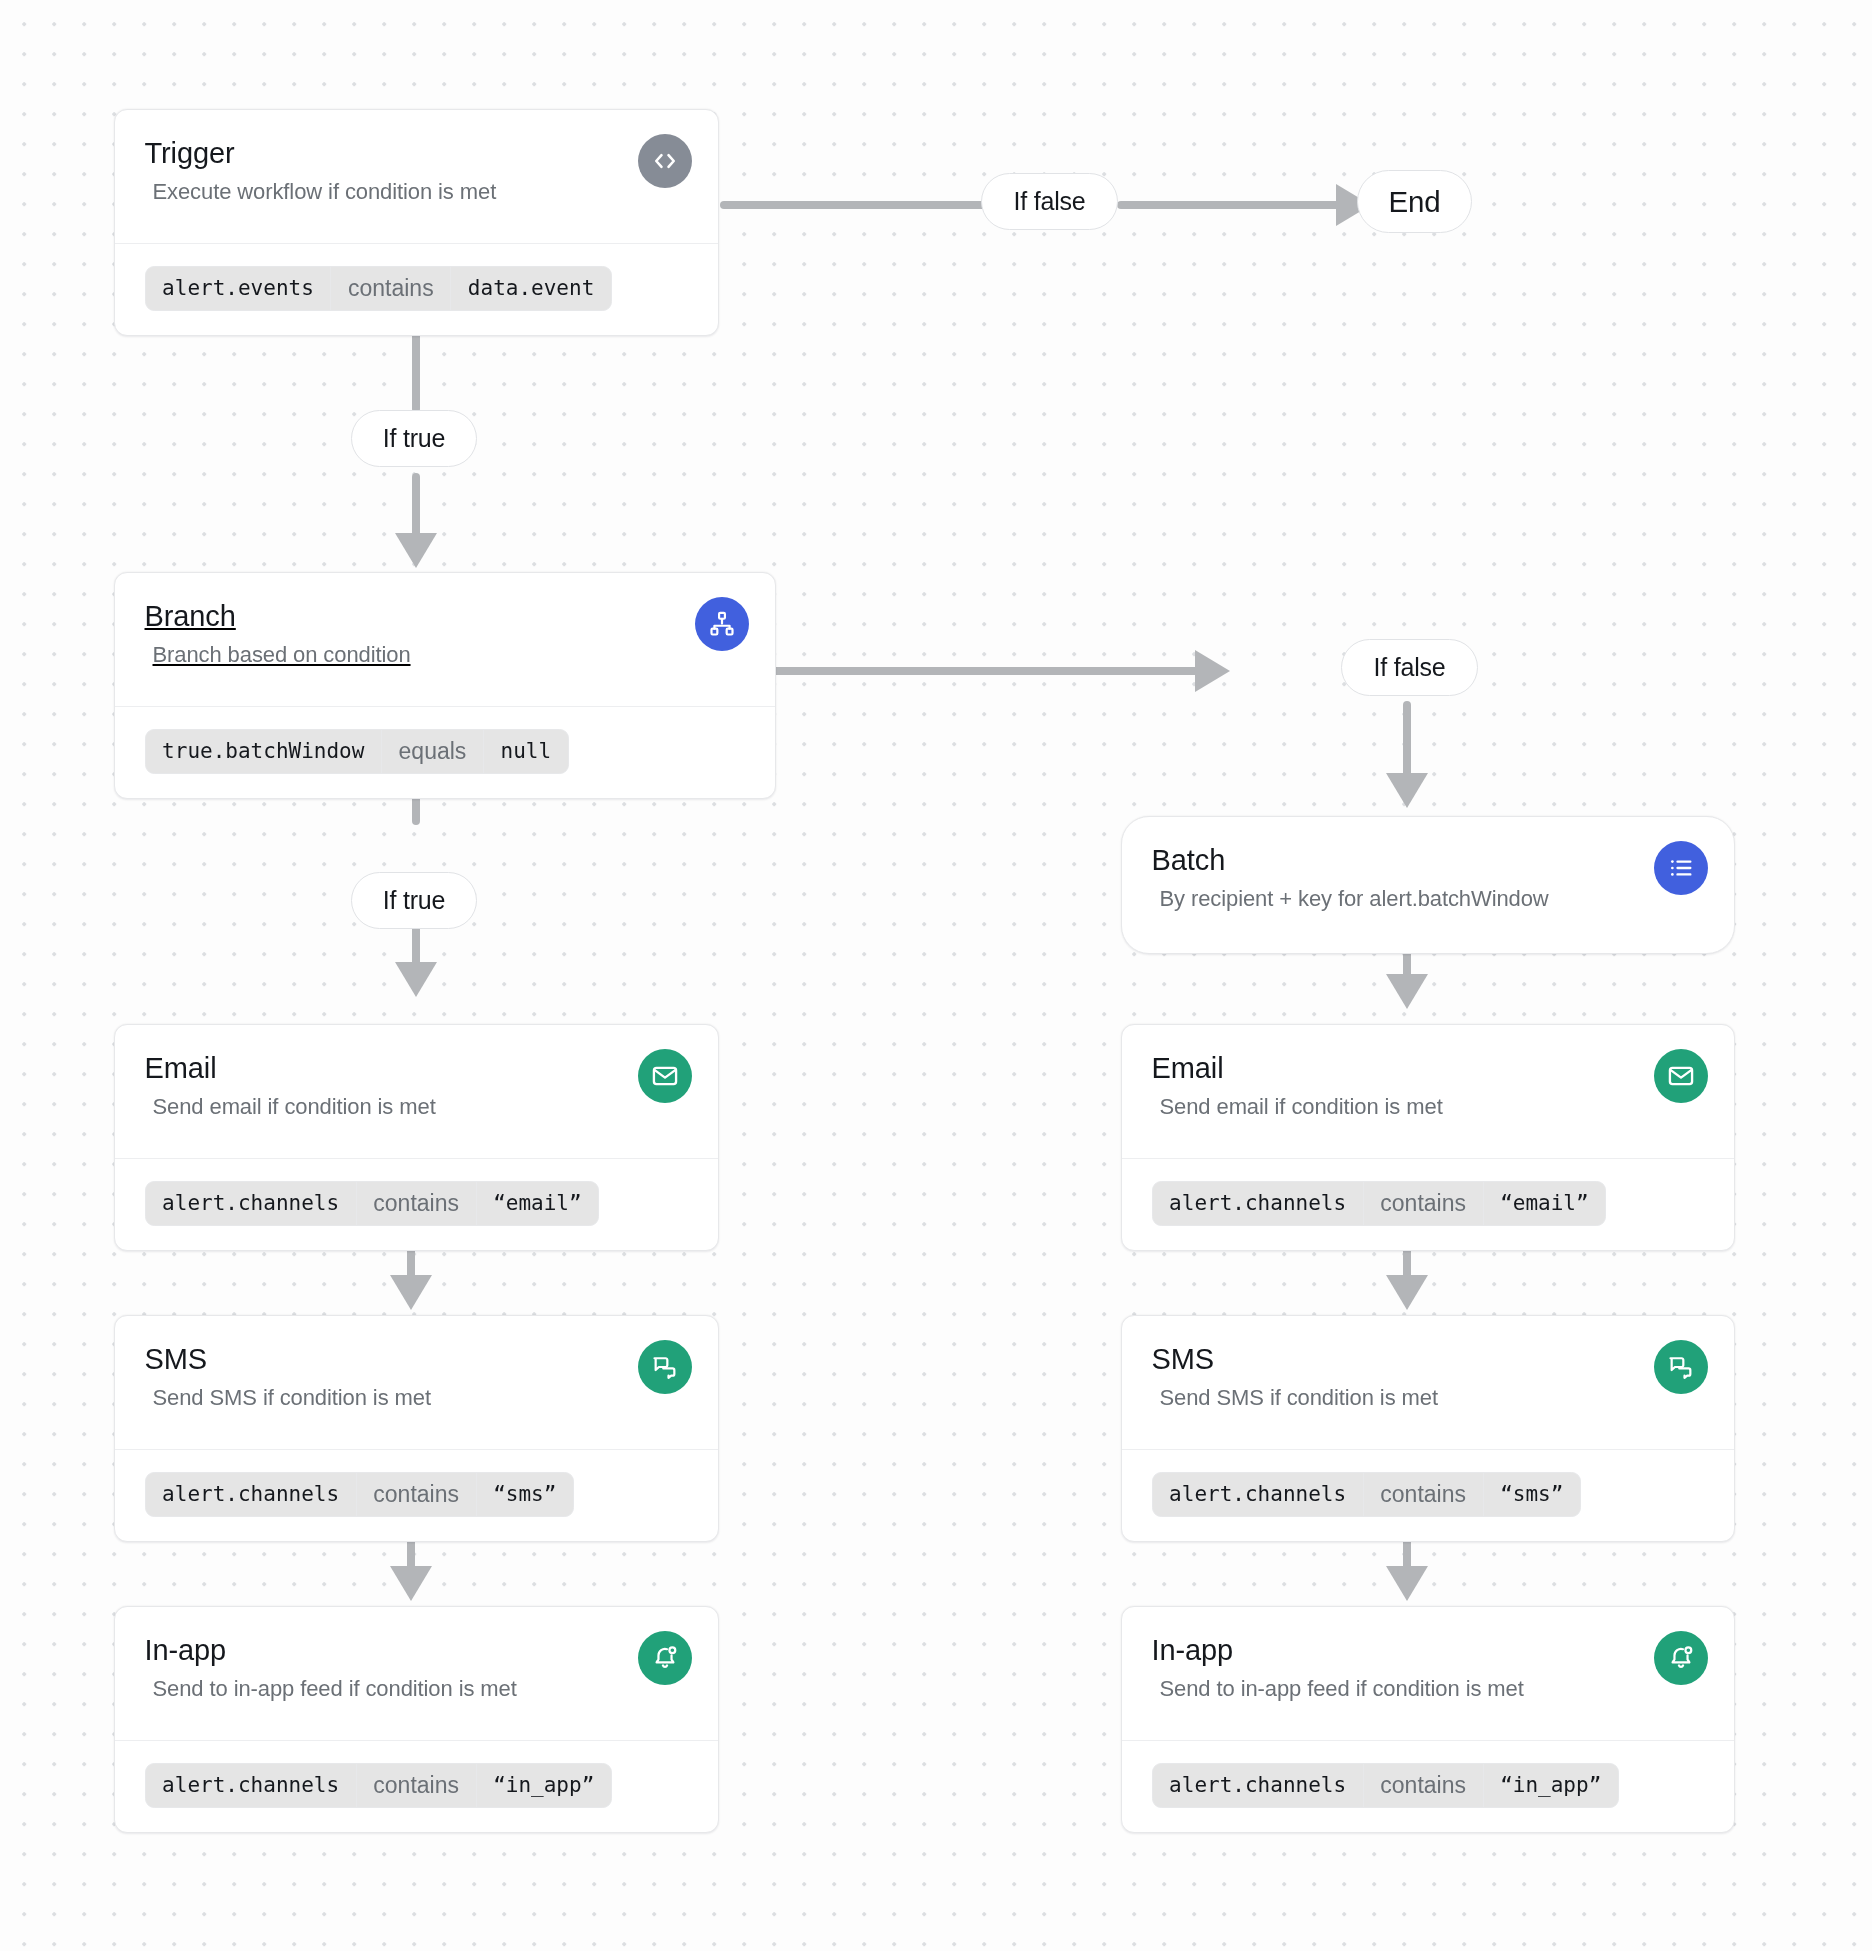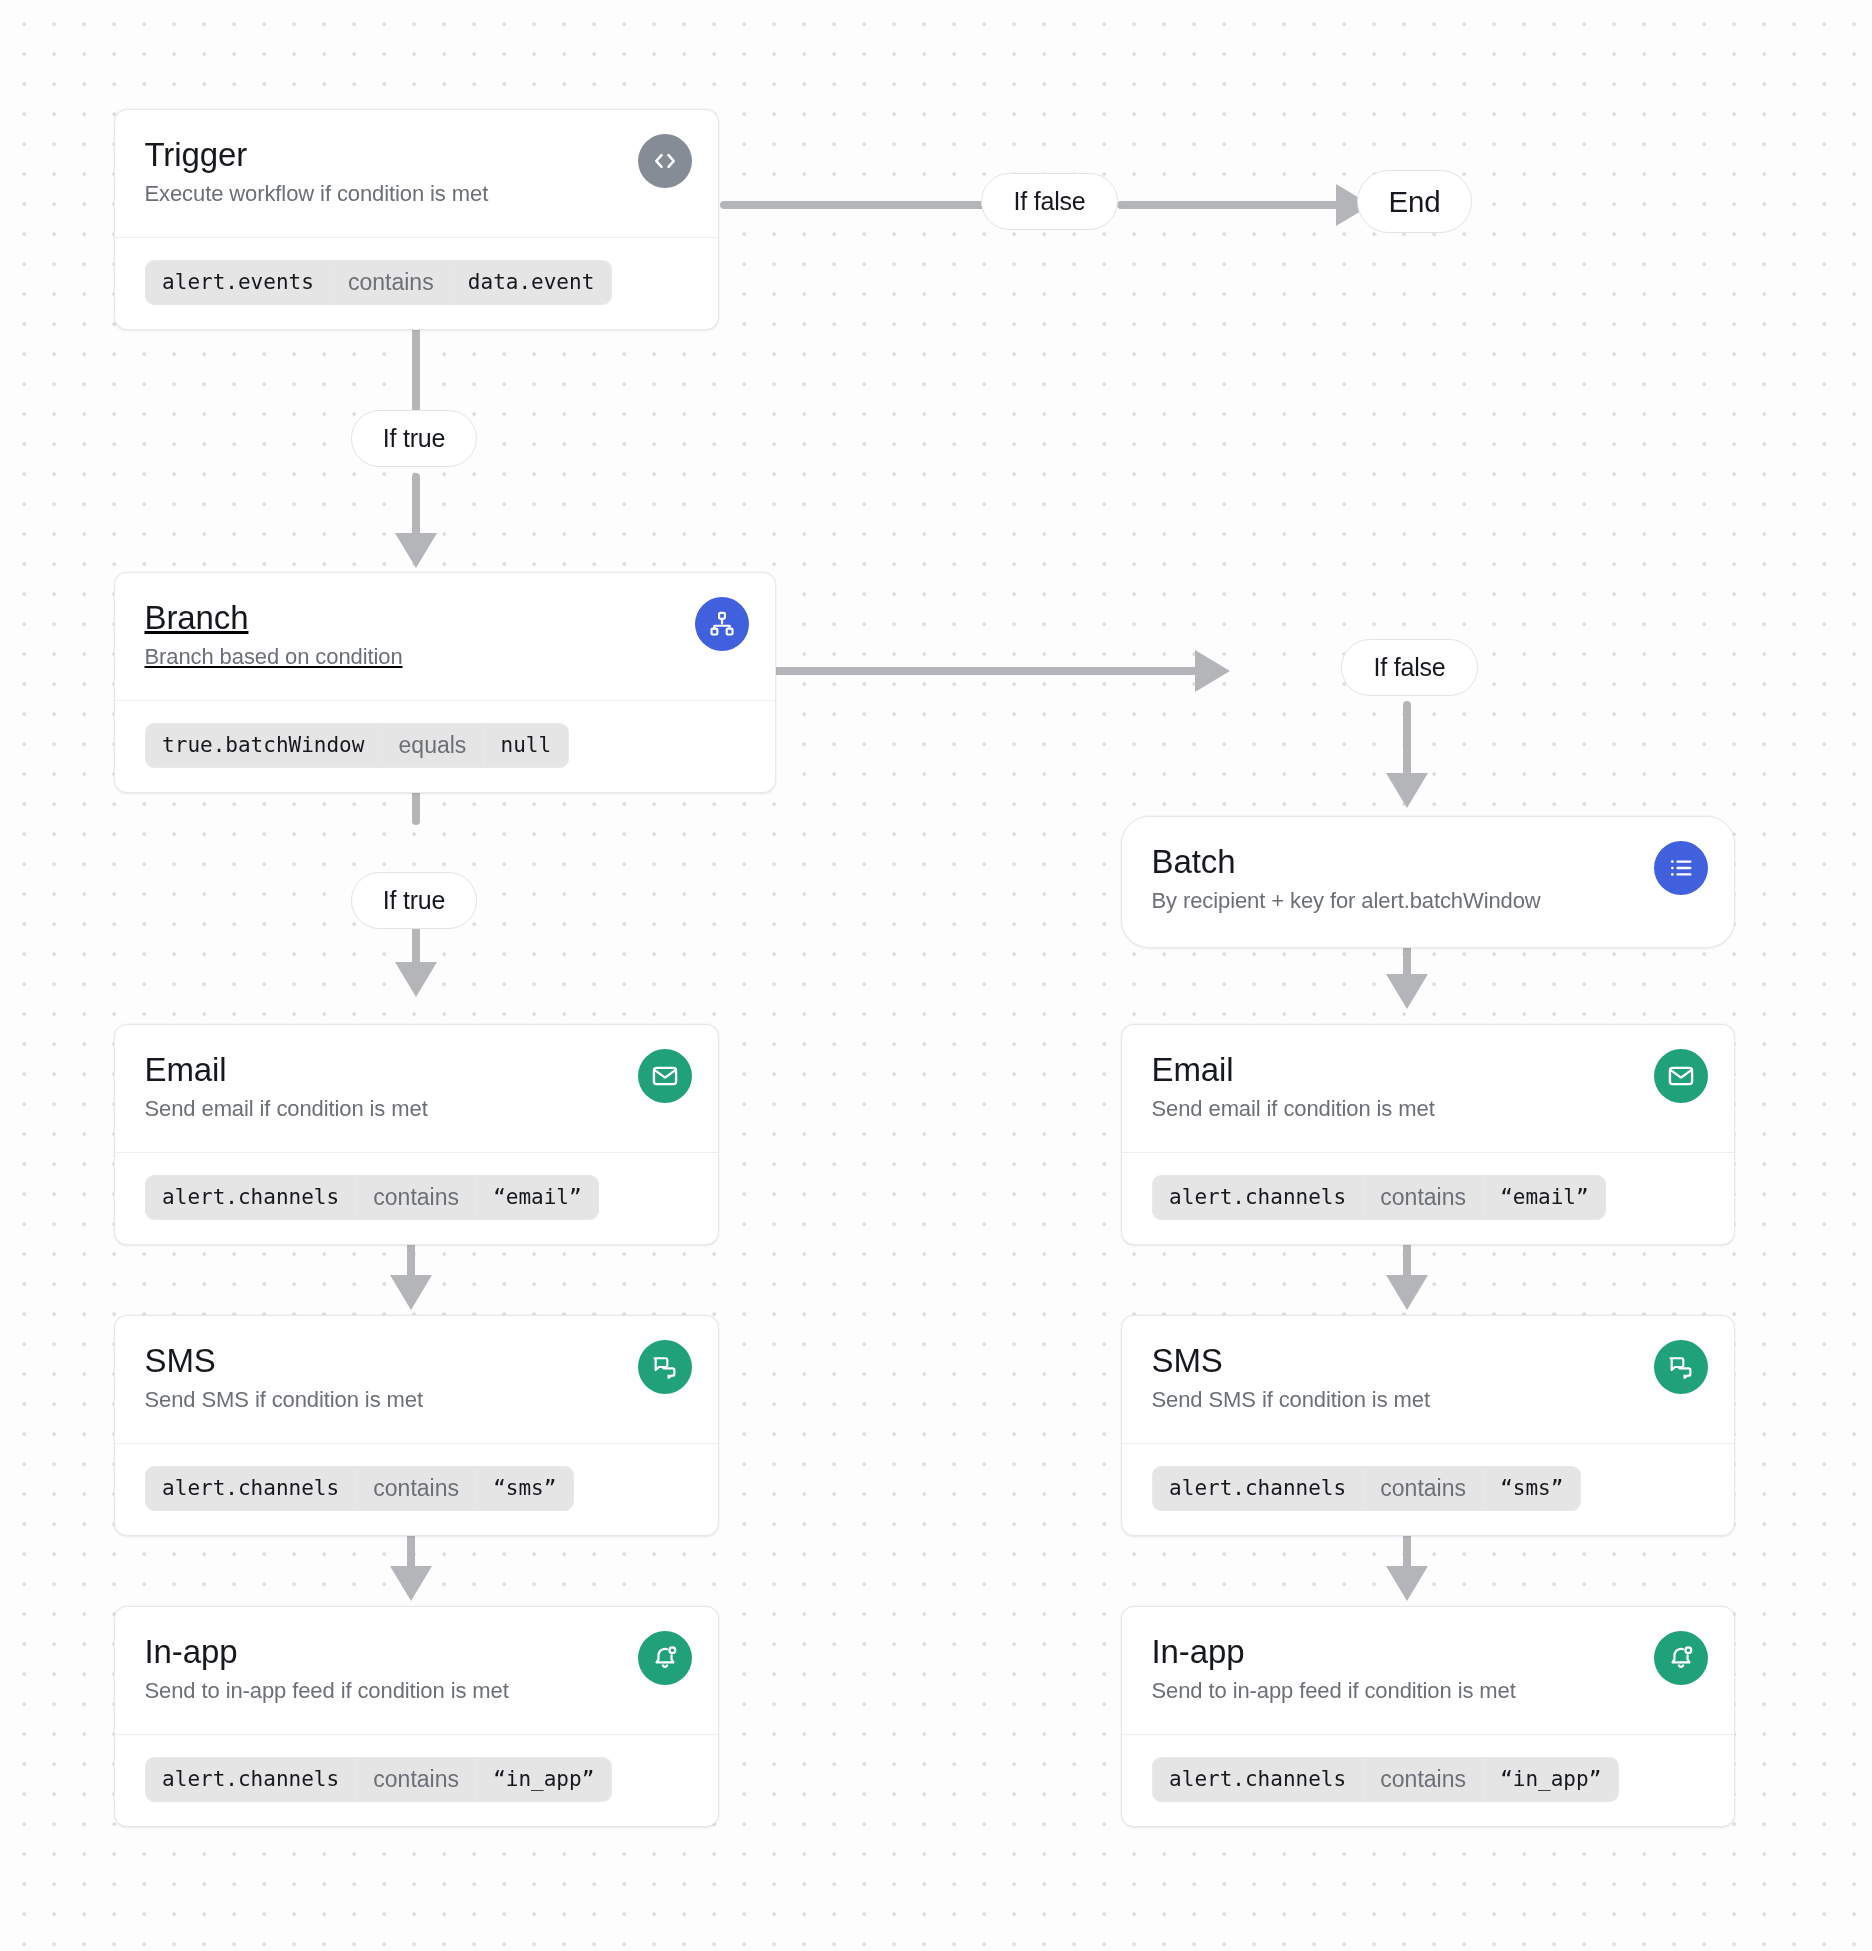--- a/index.html
+++ b/index.html
@@ -18,25 +18,25 @@
   .card{
     position:absolute;background:#ffffff;border:0.9px solid #e7e8ea;
     border-radius:13px;box-sizing:border-box;
     box-shadow:0 0.9px 1.8px rgba(16,24,40,.05), 0 0.9px 2.8px rgba(16,24,40,.04);
     overflow:hidden;
   }
   .card-head{
     position:relative;padding:26px 29.5px 28px 29.5px;min-height:55px;
   }
   .card-title{
-    font-size:33px;color:#15181d;line-height:1.18;margin:0 0 5.5px 0;
+    font-size:29px;color:#15181d;line-height:1.18;margin:0 0 5.5px 0;
     letter-spacing:-0.1px;
   }
   .card-sub{
-    font-size:22px;color:#6b7076;line-height:1.3;margin:0;
+    font-size:22px;color:#6b7076;line-height:1.3;margin:8px;
     letter-spacing:-0.1px;
   }
   .node-icon{
     position:absolute;top:24px;right:26px;width:54px;height:54px;
     border-radius:50%;display:flex;align-items:center;justify-content:center;
   }
   .node-icon svg{display:block;}
   .ic-gray{background:#868c96;}
   .ic-blue{background:#4160de;}
   .ic-green{background:#21a179;}

